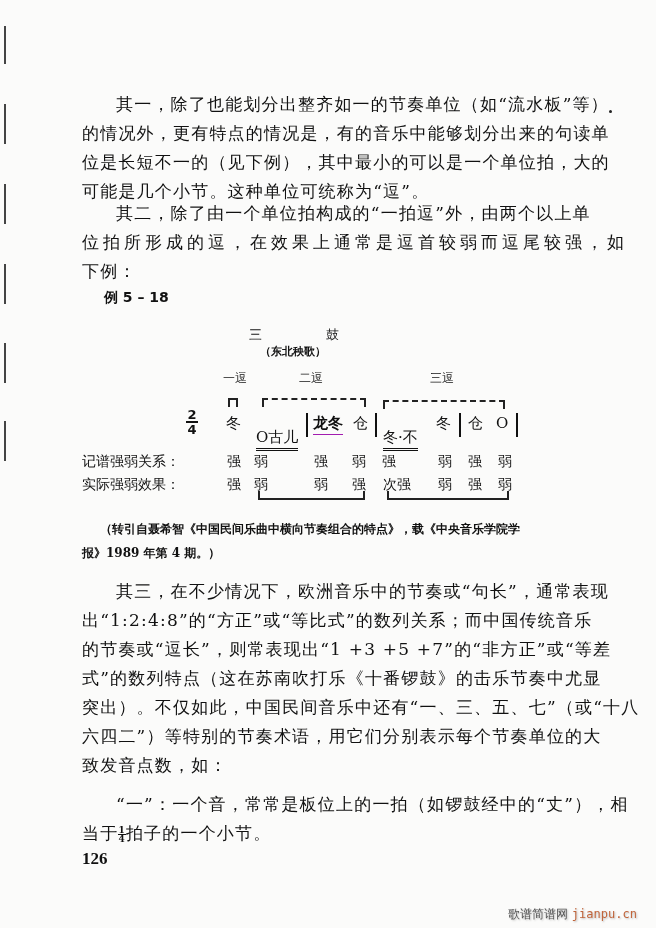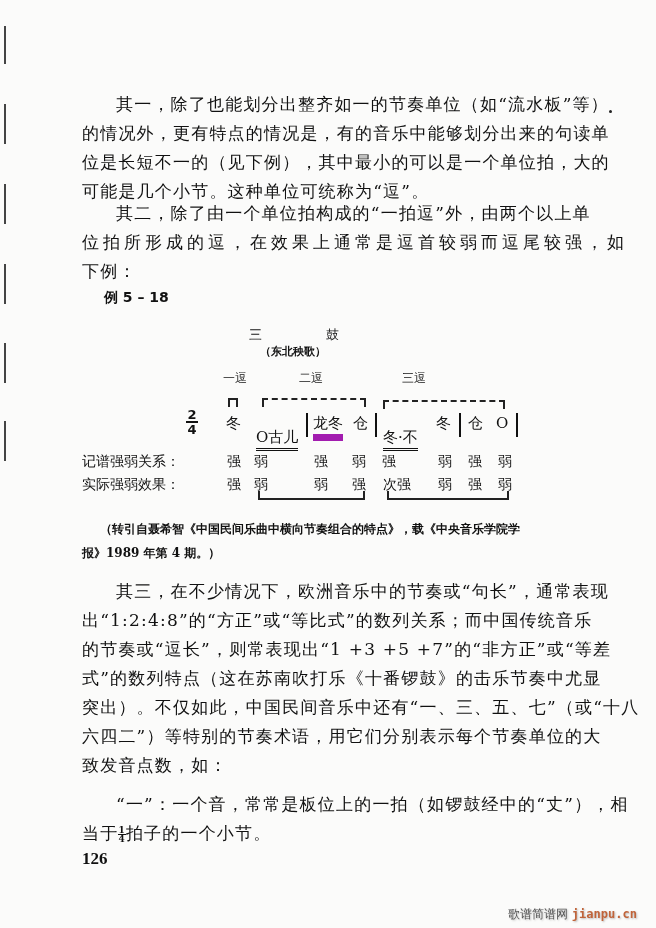--- a/index.html
+++ b/index.html
@@ -22,30 +22,30 @@
     .bracket::before, .bracket::after { content: ""; position: absolute; top: -2px; width: 2px; height: 9px; background: #222; }
     .bracket::before { left: 0; }
     .bracket::after { right: 0; }
     .bottom-bracket { position: absolute; border-bottom: 2px solid #222; height: 8px; }
     .bottom-bracket::before, .bottom-bracket::after { content: ""; position: absolute; bottom: -2px; width: 2px; height: 9px; background: #222; }
     .bottom-bracket::before { left: 0; }
     .bottom-bracket::after { right: 0; }
     .time-sig { position: absolute; left: 186px; top: 409px; font-family: "DejaVu Sans", sans-serif; font-weight: bold; font-size: 13px; line-height: 11px; text-align: center; width: 12px; }
     .time-sig .bar-line { border-top: 2px solid #111; margin: 1px 0; }
     .note { position: absolute; top: 414px; font-size: 15px; white-space: nowrap; }
-    .ul1 { border-bottom: 7px solid #a21caf; padding-bottom: 1px; }
+    .ul1 { border-bottom: 1px solid #a21caf; padding-bottom: 1px; font-weight: bold; }
     .ul2 { border-bottom: 3px double #111; padding-bottom: 1px; margin-top: 14px; }
     .barline { position: absolute; top: 413px; width: 2px; height: 24px; background: #111; }
     .row-label { position: absolute; left: 82px; font-size: 14px; white-space: nowrap; }
     .sw { position: absolute; font-size: 14px; }
     .citation { position: absolute; left: 100px; top: 517px; width: 480px; font-size: 12px; font-weight: bold; line-height: 24px; }
     .citation .line2 { margin-left: -18px; }
     .page-num { position: absolute; left: 82px; top: 849px; font-size: 17px; font-weight: bold; font-family: "Liberation Serif", serif; }
     .watermark { position: absolute; left: 508px; top: 906px; font-size: 12px; color: #555; white-space: nowrap; text-shadow: 1px 1px 2px #bbb; }
-    .watermark .wm-url { color: #c0643a; font-family: "DejaVu Sans Mono", monospace; font-weight: bold; }
+    .watermark .wm-url { color: #c0643a; font-family: "DejaVu Sans Mono", monospace; }
     .frac { display: inline-block; font-size: 9px; line-height: 8px; vertical-align: middle; text-align: center; font-weight: bold; }
     .frac .bar-line { border-top: 1px solid #111; }
     .stray-dot { position: absolute; left: 609px; top: 110px; width: 3px; height: 3px; background: #222; border-radius: 50%; }
   </style>
 </head>
 <body>
 
 <div class="margin-bar" style="top:26px;height:38px;"></div>
 <div class="margin-bar" style="top:104px;height:40px;"></div>
 <div class="margin-bar" style="top:184px;height:40px;"></div>
@@ -68,21 +68,21 @@
 </div>
 
 <div class="example-label">例 5 – 18</div>
 
 <div class="score-title" style="left:249px;">三</div>
 <div class="score-title" style="left:326px;">鼓</div>
 <div class="score-sub">（东北秧歌）</div>
 
 <div class="dou-label" style="left:223px;">一逗</div>
 <div class="dou-label" style="left:299px;">二逗</div>
-<div class="dou-label" style="left:402px;">三逗</div>
+<div class="dou-label" style="left:430px;">三逗</div>
 
 <div class="bracket solid" style="left:228px;top:398px;width:10px;"></div>
 <div class="bracket" style="left:262px;top:398px;width:104px;"></div>
 <div class="bracket" style="left:383px;top:400px;width:122px;"></div>
 
 <div class="time-sig">
   <div>2</div>
   <div class="bar-line"></div>
   <div>4</div>
 </div>

